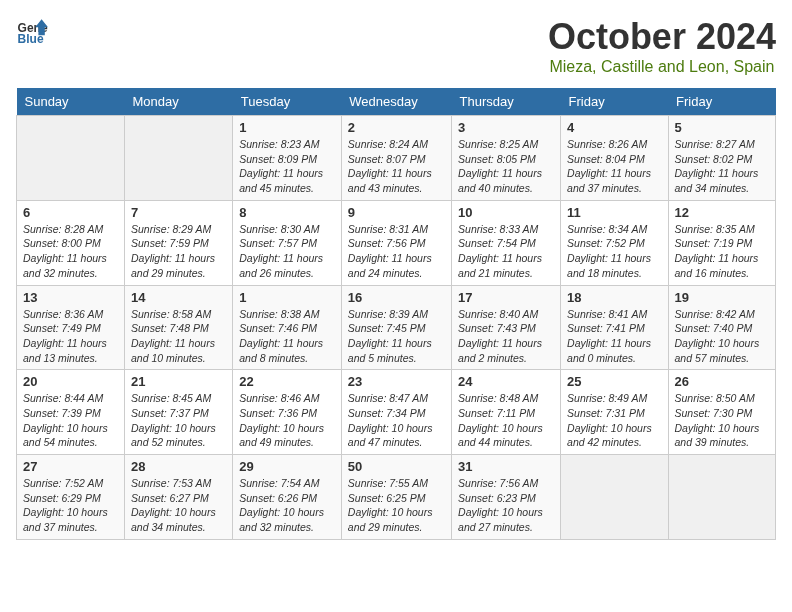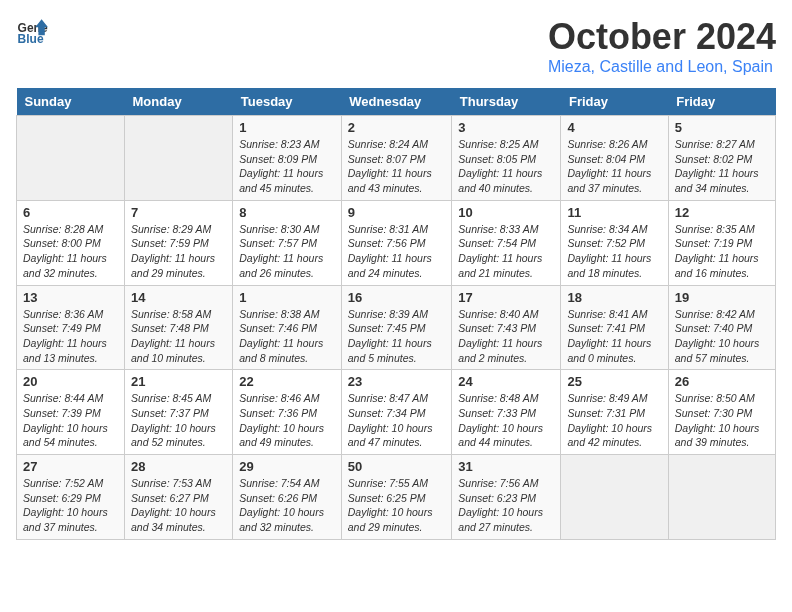--- a/index.html
+++ b/index.html
@@ -19,43 +19,43 @@
     .logo {
       display: flex;
       align-items: center;
       gap: 4px;
     }
     .logo-icon {
       width: 32px;
       height: 32px;
     }
     .title-area {
-      text-align: left;
+      text-align: center;
     }
     .month-title {
       font-size: 36px;
       font-weight: bold;
       color: #333;
     }
     .location-title {
       font-size: 16px;
-      color: #3b82f6;
+      color: #4d7c0f;
     }
     table {
       width: 100%;
       border-collapse: collapse;
       font-size: 11px;
     }
     thead tr th {
       background-color: #2e6da4;
       color: #fff;
       text-align: left;
       padding: 6px 8px;
       font-size: 13px;
-      font-weight: bold;
+      font-weight: normal;
     }
     tbody tr td {
       border: 1px solid #ccc;
       vertical-align: top;
       padding: 4px 6px;
       width: 113px;
       min-height: 70px;
       color: #333;
       background: #fff;
     }
@@ -251,21 +251,21 @@
         </td>
         <td>
           <span class="day-num">23</span>
           <div class="day-info">Sunrise: 8:47 AM
 Sunset: 7:34 PM
 Daylight: 10 hours and 47 minutes.</div>
         </td>
         <td>
           <span class="day-num">24</span>
           <div class="day-info">Sunrise: 8:48 AM
-Sunset: 7:33 PM
+Sunset: 7:11 PM
 Daylight: 10 hours and 44 minutes.</div>
         </td>
         <td>
           <span class="day-num">25</span>
           <div class="day-info">Sunrise: 8:49 AM
 Sunset: 7:31 PM
 Daylight: 10 hours and 42 minutes.</div>
         </td>
         <td>
           <span class="day-num">26</span>

